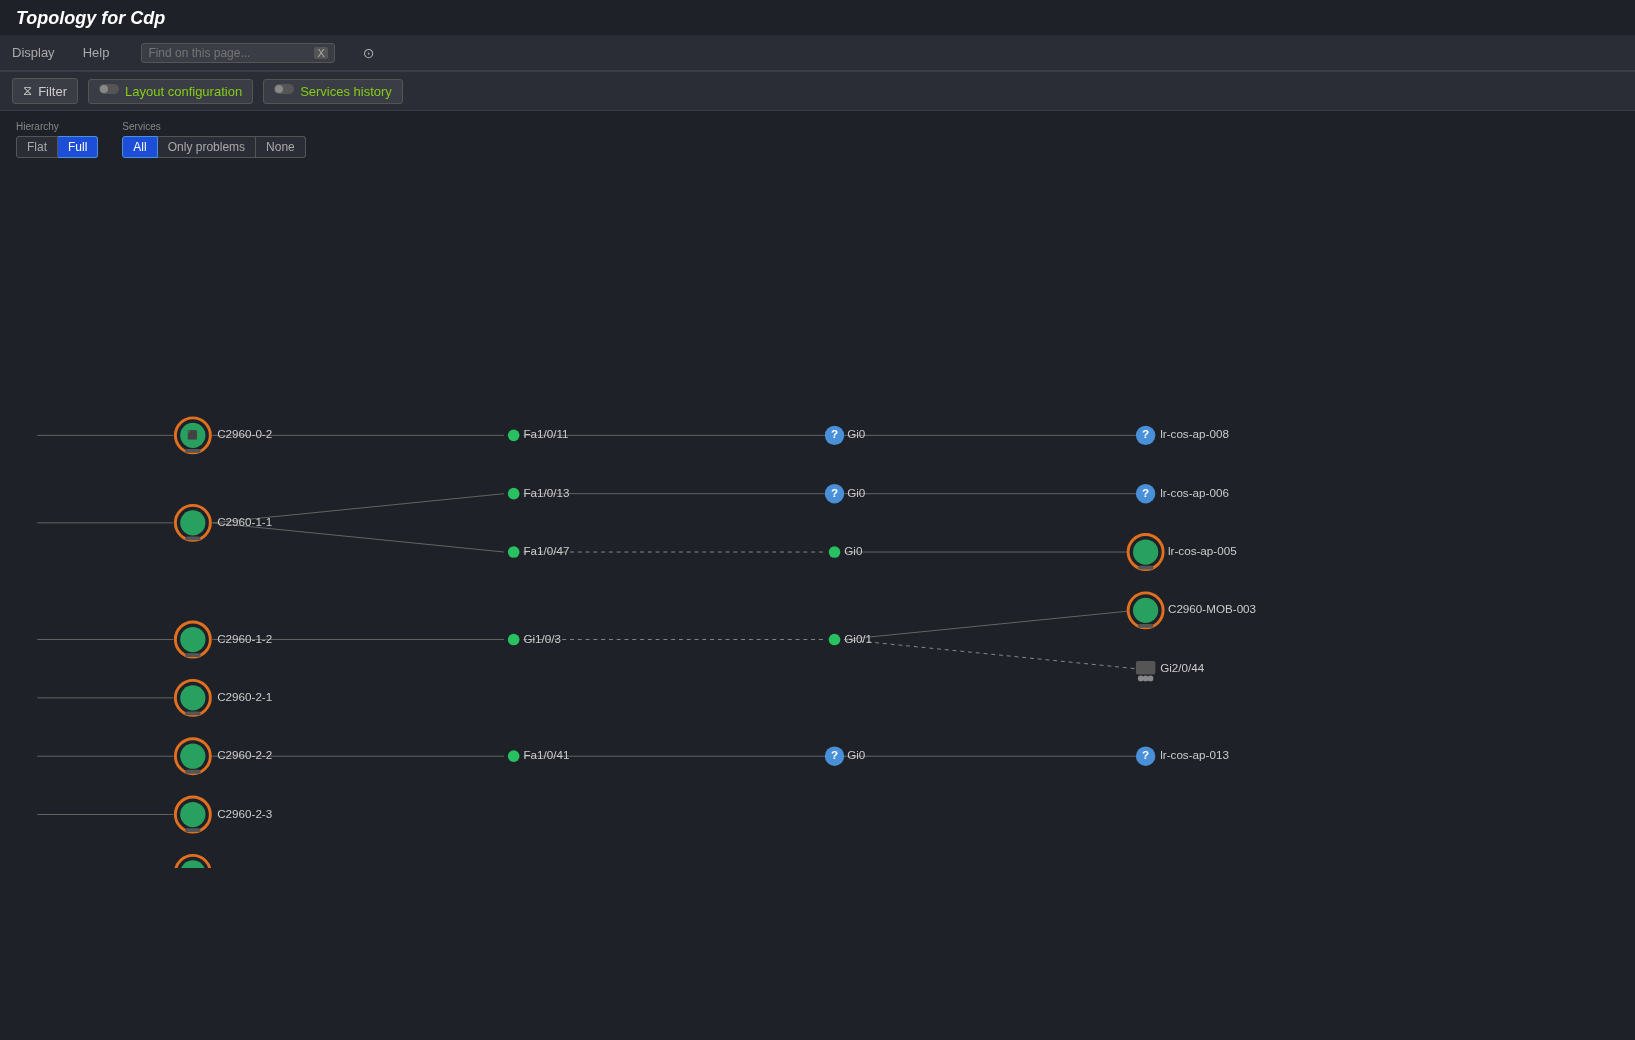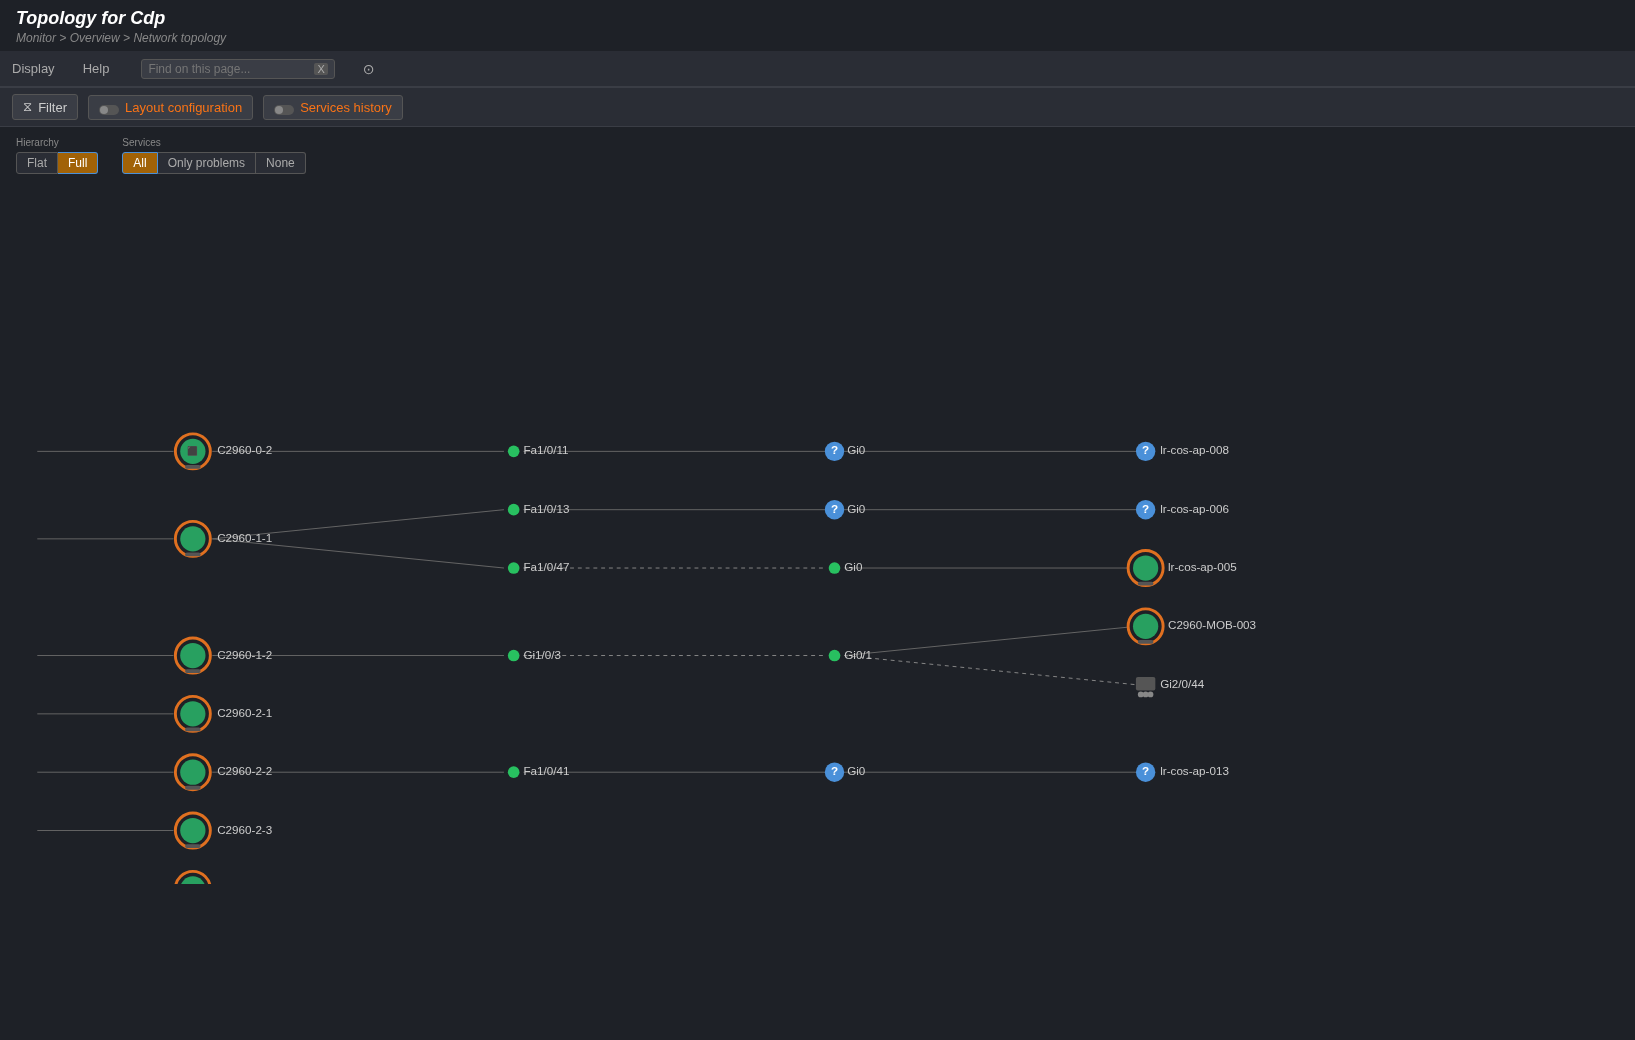--- a/index.html
+++ b/index.html
@@ -96,25 +96,25 @@
       cursor: pointer;
       display: flex;
       align-items: center;
       gap: 6px;
       font-size: 13px;
     }
     .toggle-btn {
       background: #3a3d45;
       border: 1px solid #555;
       border-radius: 3px;
-      color: #f97316;
+      color: #84cc16;
       padding: 4px 10px;
       cursor: pointer;
       display: flex;
-      align-items: flex-end;
+      align-items: flex-start;
       gap: 6px;
       font-size: 13px;
     }
     .toggle-dot {
       width: 20px;
       height: 10px;
       background: #555;
       border-radius: 5px;
       position: relative;
     }
@@ -154,21 +154,21 @@
       padding: 3px 10px;
       border: 1px solid #555;
       background: #2a2d35;
       color: #aaa;
       cursor: pointer;
       font-size: 12px;
     }
     .btn-group-item:first-child { border-radius: 3px 0 0 3px; }
     .btn-group-item:last-child { border-radius: 0 3px 3px 0; }
     .btn-group-item.active {
-      background: #a16207;
+      background: #1d4ed8;
       color: #fff;
       border-color: #4a90d9;
     }
     .btn-group-item:not(:first-child) { border-left: none; }
 
     
     .topology-canvas {
       position: relative;
       flex: 1;
       overflow: hidden;
@@ -213,21 +213,20 @@
       stroke-width: 1;
       fill: none;
       stroke-dasharray: 4,4;
     }
   </style>
 </head>
 <body>
 
 <div class="title-section">
   <div class="page-title">Topology for Cdp</div>
-  <div class="breadcrumb">Monitor &gt; Overview &gt; Network topology</div>
 </div>
 
 <div class="top-bar">
   <span class="top-bar-item">Display</span>
   <span class="top-bar-item">Help</span>
   <div class="search-wrapper">
     <input class="search-input" type="text" placeholder="Find on this page..." style="">
     <span class="search-clear">X</span>
   </div>
   <span class="search-nav">⊙</span>

